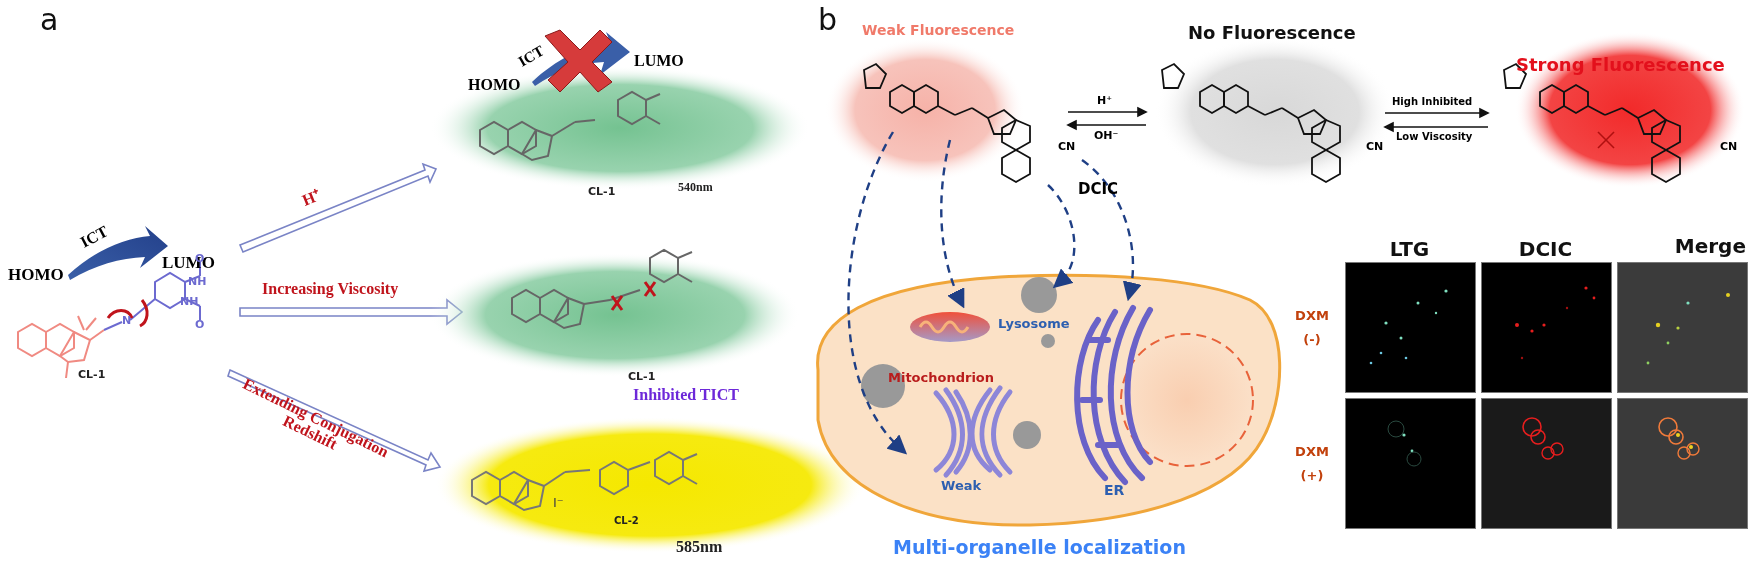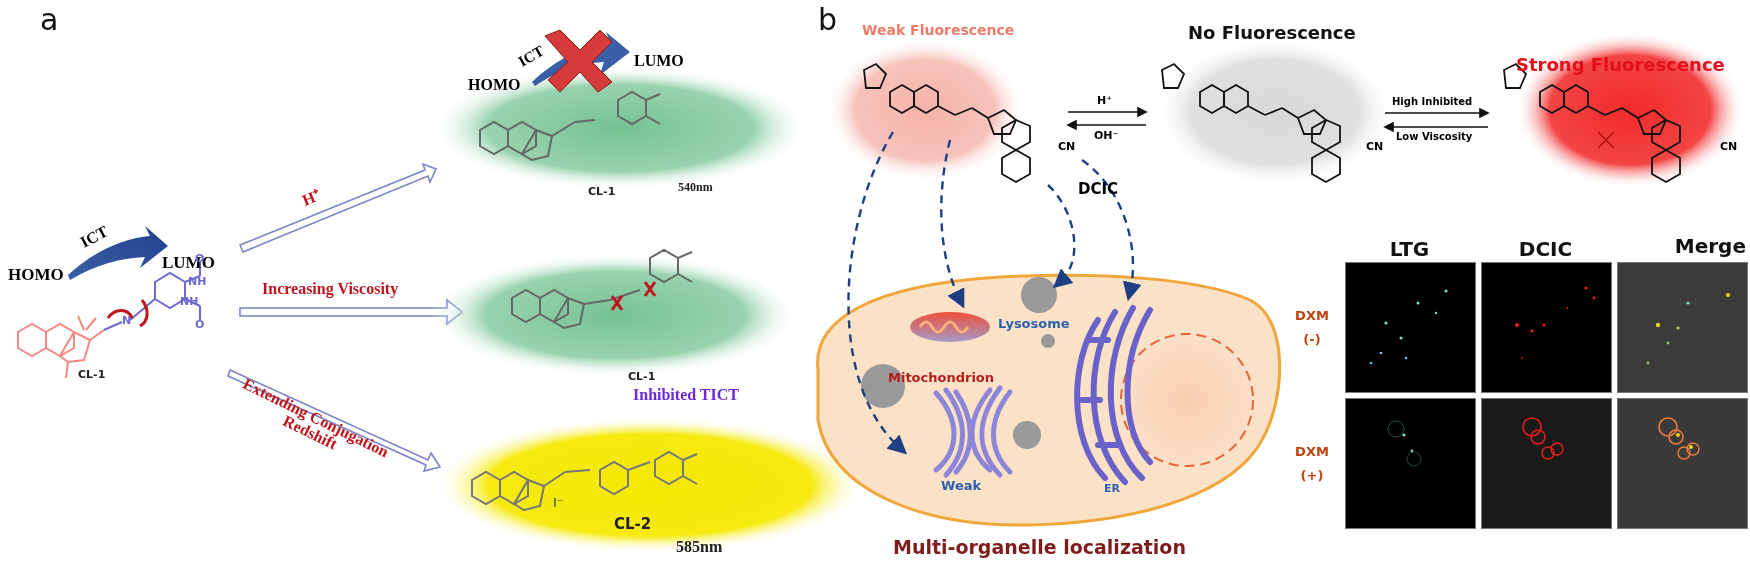--- a/index.html
+++ b/index.html
@@ -137,21 +137,21 @@
 <div class="abs serif-b" style="left:288px;top:412px;font-size:16px;color:#c0141c;transform:rotate(26deg);transform-origin:left top;">Redshift</div>
 
 <div class="abs serif-b" style="left:468px;top:76px;font-size:16px;">HOMO</div>
 <div class="abs serif-b" style="left:634px;top:52px;font-size:16px;">LUMO</div>
 <div class="abs serif-b" style="left:518px;top:48px;font-size:15px;transform:rotate(-30deg);">ICT</div>
 
 <div class="abs sans-b" style="left:588px;top:185px;font-size:11px;color:#222;">CL-1</div>
 <div class="abs serif-b" style="left:678px;top:180px;font-size:12px;color:#222;">540nm</div>
 <div class="abs sans-b" style="left:628px;top:370px;font-size:11px;color:#222;">CL-1</div>
 <div class="abs serif-b" style="left:633px;top:386px;font-size:16px;color:#6d28d9;">Inhibited TICT</div>
-<div class="abs sans-b" style="left:614px;top:515px;font-size:15px;color:#222;">CL-2</div>
+<div class="abs sans-b" style="left:614px;top:515px;font-size:10px;color:#222;">CL-2</div>
 <div class="abs sans" style="left:553px;top:495px;font-size:13px;color:#444;">I⁻</div>
 <div class="abs serif-b" style="left:676px;top:538px;font-size:16px;color:#222;">585nm</div>
 
 <div class="abs panel-letter" style="left:818px;top:2px;">b</div>
 
 <svg width="1750" height="570" style="pointer-events:none;">
   <defs>
     <radialGradient id="gPink" cx="50%" cy="50%" r="50%">
       <stop offset="0%" stop-color="#f6b2a8"></stop>
       <stop offset="70%" stop-color="#f7c3bb"></stop>
@@ -287,22 +287,22 @@
 <div class="abs sans-b" style="left:1392px;top:96px;font-size:10px;">High Inhibited</div>
 <div class="abs sans-b" style="left:1396px;top:131px;font-size:10px;">Low Viscosity</div>
 
 <div class="abs sans-b" style="left:1058px;top:140px;font-size:11px;">CN</div>
 <div class="abs sans-b" style="left:1366px;top:140px;font-size:11px;">CN</div>
 <div class="abs sans-b" style="left:1720px;top:140px;font-size:11px;">CN</div>
 
 <div class="abs sans-b" style="left:888px;top:344px;font-size:13px;color:#b91c1c;margin-top:26px;">Mitochondrion</div>
 <div class="abs sans-b" style="left:998px;top:316px;font-size:13px;color:#2d5fb0;">Lysosome</div>
 <div class="abs sans-b" style="left:941px;top:478px;font-size:13px;color:#2d5fb0;">Weak</div>
-<div class="abs sans-b" style="left:1104px;top:482px;font-size:11px;color:#2d5fb0;">ER</div>
-<div class="abs sans-b" style="left:893px;top:536px;font-size:19px;color:#7f1d1d;">Multi-organelle localization</div>
+<div class="abs sans-b" style="left:1104px;top:482px;font-size:14px;color:#2d5fb0;">ER</div>
+<div class="abs sans-b" style="left:893px;top:536px;font-size:19px;color:#3b82f6;">Multi-organelle localization</div>
 
 <div class="abs mic-label" style="left:1345px;top:237px;width:129px;">LTG</div>
 <div class="abs mic-label" style="left:1481px;top:237px;width:129px;">DCIC</div>
 <div class="abs mic-label" style="left:1617px;top:234px;width:129px;text-align:right;">Merge</div>
 
 <div class="abs row-label" style="left:1284px;top:304px;width:56px;">
   <div>DXM</div>
   <div>(-)</div>
 </div>
 <div class="abs row-label" style="left:1284px;top:440px;width:56px;">

